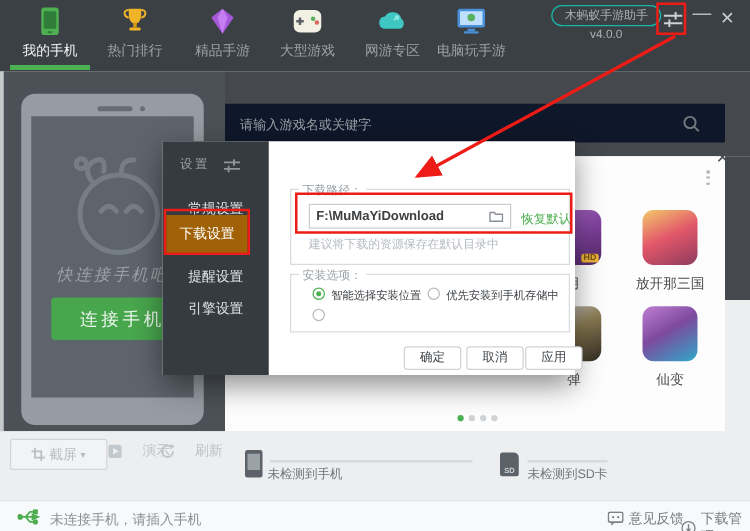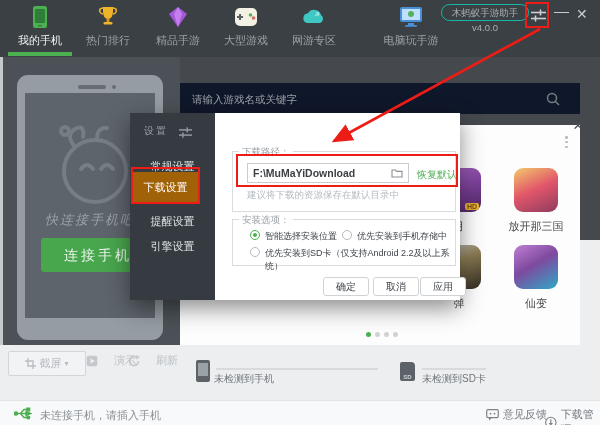--- a/index.html
+++ b/index.html
@@ -147,21 +147,21 @@
     </div>
     <div class="navtab" style="left:282px;width:64px;">
       <div class="nicon">
         <svg width="26" height="20" viewBox="0 0 26 20">
             <path d="M6 16 a5 5 0 0 1 1-9.8 a7 6.5 0 0 1 13 1.8 a4.5 4.5 0 0 1 -1 8 z" fill="#3fc8c3"></path>
             <path d="M14 9 l4 -3 m0 0 l-1 3 m1 -3 l-3 0" stroke="#8fe7e2" stroke-width="1.4" fill="none"></path>
           </svg>
       </div>
       <div class="nlabel">网游专区</div>
     </div>
-    <div class="navtab" style="left:344px;width:66px;margin-left:34px;">
+    <div class="navtab" style="left:344px;width:66px;">
       <div class="nicon">
         <svg width="24" height="22" viewBox="0 0 24 22">
             <rect x="1" y="1" width="22" height="15" rx="2" fill="#4a90d9"></rect>
             <rect x="3" y="3" width="18" height="11" fill="#bfe0ff"></rect>
             <circle cx="12" cy="8" r="3" fill="#58b05c"></circle>
             <rect x="9" y="17" width="6" height="2" fill="#4a90d9"></rect>
             <rect x="6" y="19" width="12" height="1.8" rx="0.9" fill="#4a90d9"></rect>
           </svg>
       </div>
       <div class="nlabel">电脑玩手游</div>
@@ -337,21 +337,20 @@
     <div class="hint">建议将下载的资源保存在默认目录中</div>
 
     <div class="fset" style="left:102px;top:106px;width:224px;height:47px;">
       <span class="legend">安装选项：</span>
     </div>
     <div class="radio on" style="left:120px;top:117px;"></div>
     <div class="rlabel" style="left:135px;top:117px;">智能选择安装位置</div>
     <div class="radio" style="left:212px;top:117px;"></div>
     <div class="rlabel" style="left:227px;top:117px;">优先安装到手机存储中</div>
     <div class="radio" style="left:120px;top:134px;"></div>
-    <div class="rlabel" style="left:135px;top:134px;">优先安装到SD卡（仅支持Android 2.2及以上系统）</div>
 
     <div class="dlg-btn" style="left:193px;">确定</div>
     <div class="dlg-btn" style="left:243px;">取消</div>
     <div class="dlg-btn" style="left:290px;">应用</div>
   </div>
 
   <div class="ann" style="left:525px;top:2px;width:24px;height:26px;"></div>
   <div class="ann" style="left:131px;top:167px;width:69px;height:37px;"></div>
   <div class="ann" style="left:236px;top:154px;width:222px;height:33px;"></div>
   <svg class="ann-svg">

